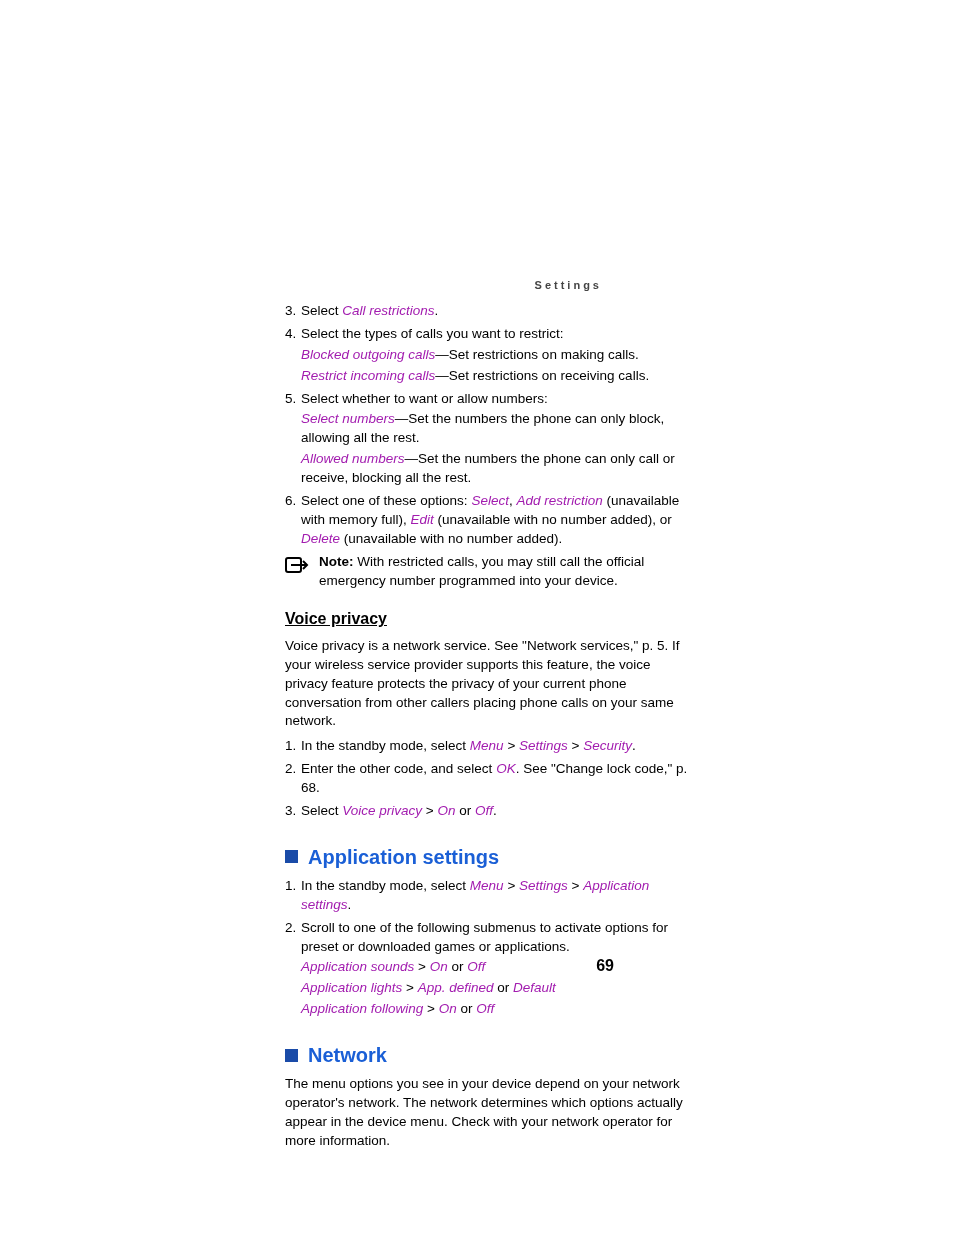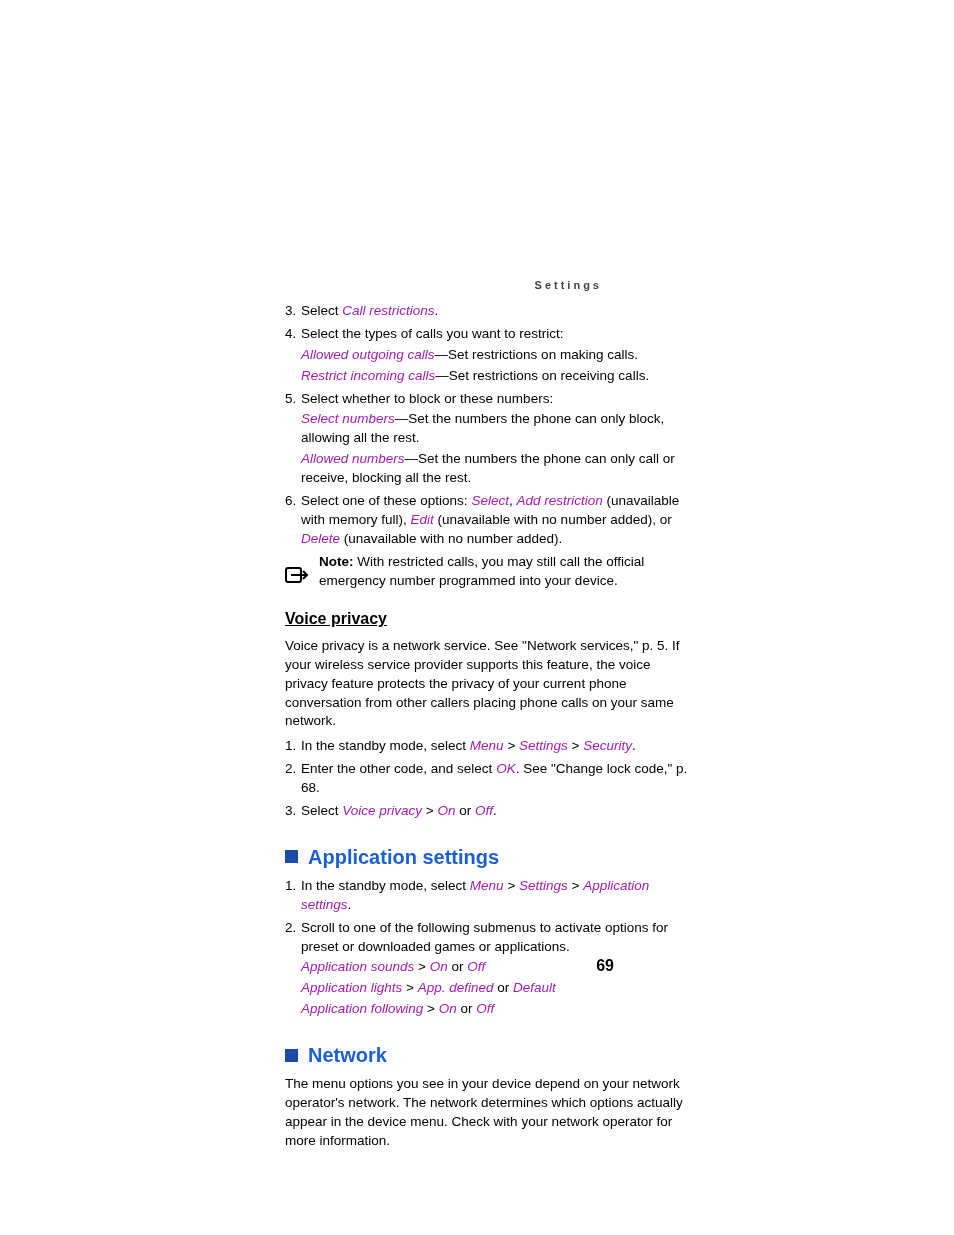--- a/index.html
+++ b/index.html
@@ -62,21 +62,20 @@
   .em {
     color: #a21caf;
     font-style: italic;
   }
   .sub {
     margin-top: 2px;
   }
   .note-row {
     display: flex;
     margin-bottom: 12px;
-    align-items: flex-end;
   }
   .note-icon {
     width: 34px;
     flex: 0 0 34px;
     padding-top: 2px;
   }
   .note-icon svg {
     width: 24px;
     height: 20px;
   }
@@ -126,29 +125,29 @@
           <span class="num">3.</span>
           <span class="txt">
             <span>Select </span><span class="em">Call restrictions</span><span>.</span>
           </span>
         </li>
 
         <li>
           <span class="num">4.</span>
           <span class="txt">
             <span>Select the types of calls you want to restrict:</span>
-            <div class="sub"><span class="em">Allowed outgoing calls</span><span>—Set restrictions on making calls.</span></div>
+            <div class="sub"><span class="em">Blocked outgoing calls</span><span>—Set restrictions on making calls.</span></div>
             <div class="sub"><span class="em">Restrict incoming calls</span><span>—Set restrictions on receiving calls.</span></div>
           </span>
         </li>
 
         <li>
           <span class="num">5.</span>
           <span class="txt">
-            <span>Select whether to block or these numbers:</span>
+            <span>Select whether to want or allow numbers:</span>
             <div class="sub"><span class="em">Select numbers</span><span>—Set the numbers the phone can only block, allowing all the rest.</span></div>
             <div class="sub"><span class="em">Allowed numbers</span><span>—Set the numbers the phone can only call or receive, blocking all the rest.</span></div>
           </span>
         </li>
 
         <li>
           <span class="num">6.</span>
           <span class="txt">
             <span>Select one of these options: </span><span class="em">Select</span><span>, </span><span class="em">Add restriction</span><span> (unavailable with memory full), </span><span class="em">Edit</span><span> (unavailable with no number added), or </span><span class="em">Delete</span><span> (unavailable with no number added).</span>
           </span>

